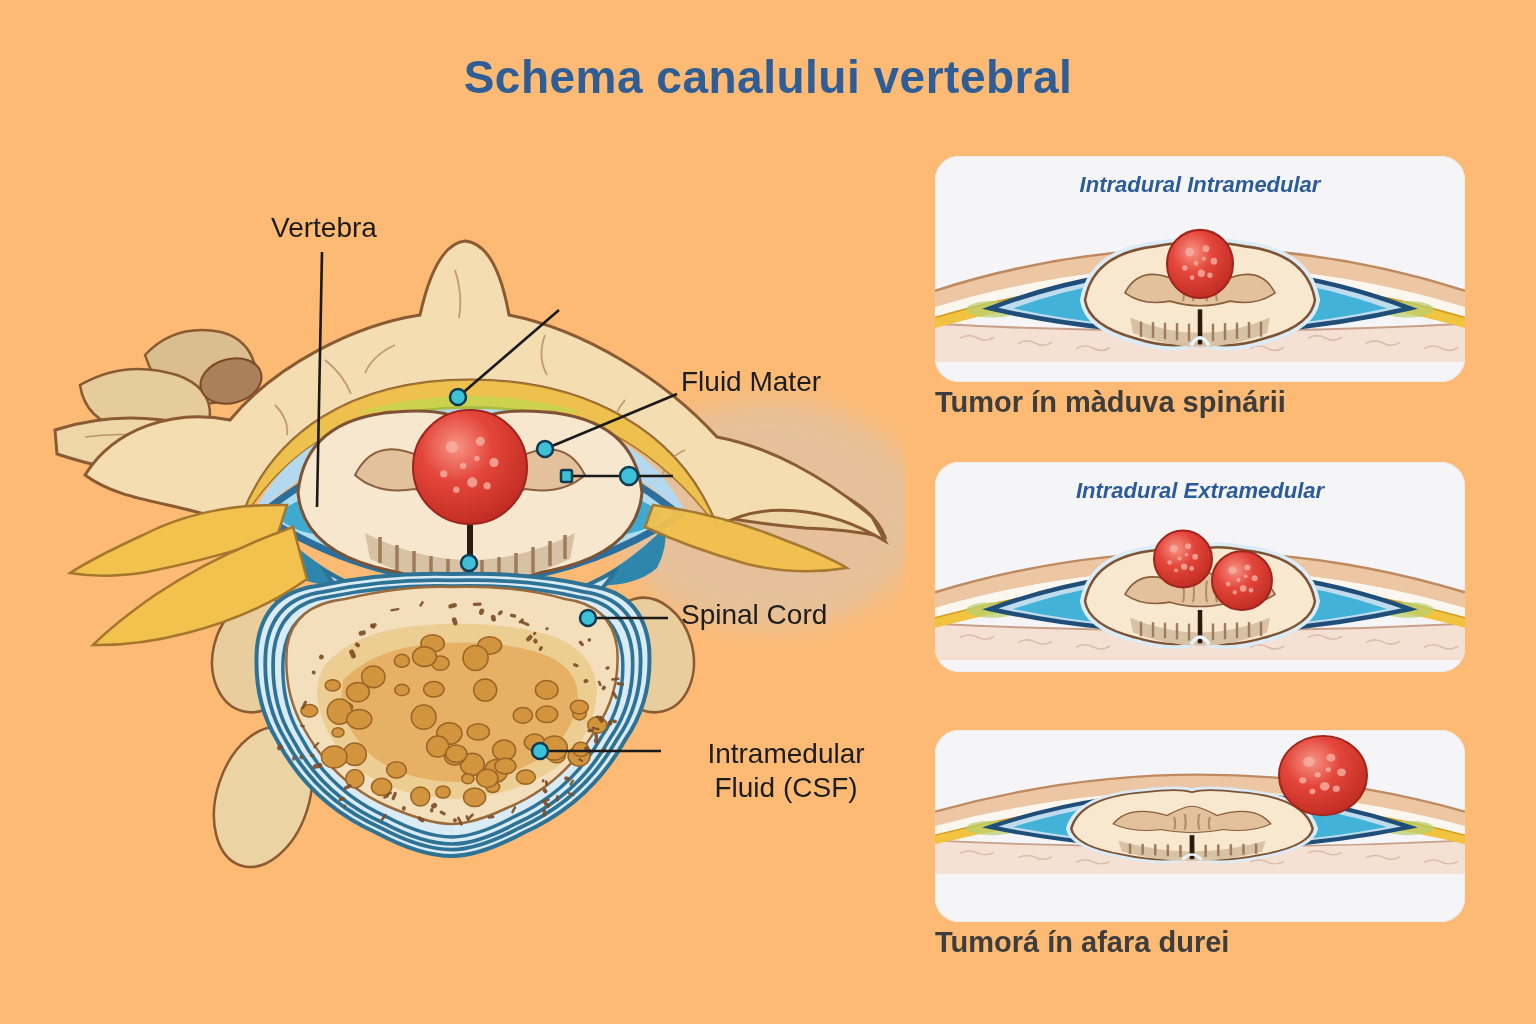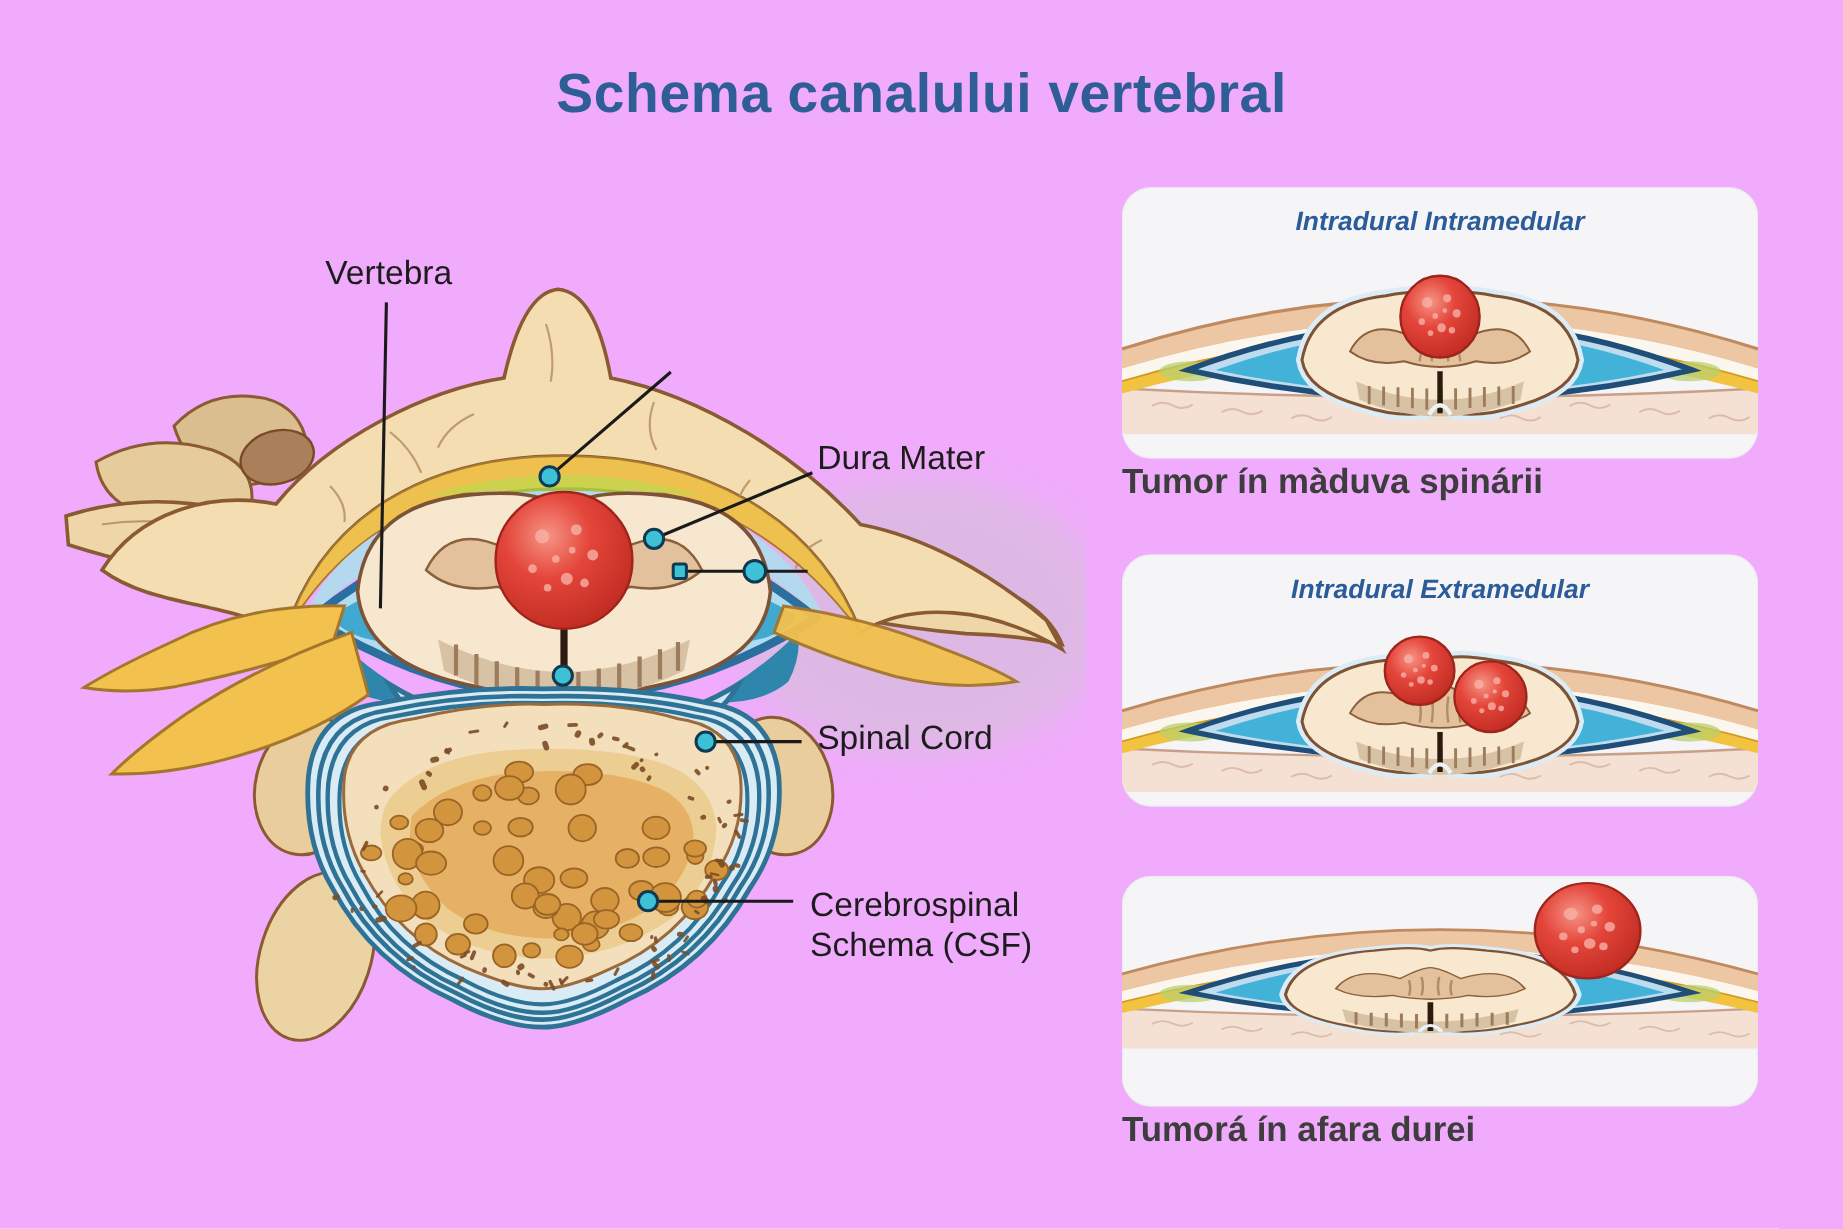--- a/index.html
+++ b/index.html
@@ -1,21 +1,21 @@
 <!DOCTYPE html>
 <html style="--title-blue: #2e5e95; --panel-blue: #2b5c99; --label-ink: #1c1c1c; --caption-ink: #3d3d3d; --card-bg: #f5f5f7;"><head>
 <meta charset="utf-8">
 <style>
   html,body{margin:0;padding:0;background:#ffffff;}
-  .page{position:relative;width:1536px;height:1024px;background:#f0abfc;overflow:hidden;
+  .page{position:relative;width:1536px;height:1024px;background:#fdba74;overflow:hidden;
         font-family:"Liberation Sans",sans-serif;}
   .page-title{position:absolute;left:0;right:0;top:50px;text-align:center;
         font-size:46px;font-weight:bold;color:var(--title-blue,#2e5e95);letter-spacing:.5px;}
   
-  .main-fig{position:absolute;left:25px;top:175px;width:880px;height:730px;}
+  .main-fig{position:absolute;left:25px;top:175px;width:880px;height:730px;text-align:center;}
   .main-fig svg.art{position:absolute;left:0;top:0;}
   .main-fig svg.leaders{position:absolute;left:0;top:0;z-index:5;}
   .lbl{position:absolute;z-index:6;font-size:28px;color:var(--label-ink,#1c1c1c);line-height:1.22;}
   
   .card{position:absolute;left:935px;width:530px;background:var(--card-bg,#f5f5f7);
         border-radius:24px;box-shadow:0 0 0 1px #ececee inset;overflow:hidden;}
   .card-title{margin-top:16px;text-align:center;font-size:22px;font-weight:bold;
         color:var(--panel-blue,#2b5c99);font-style:italic;}
   .panel-art{display:block;margin:4px auto 0 auto;width:530px;}
   .caption{position:absolute;left:935px;width:530px;text-align:left;font-size:29px;
@@ -293,23 +293,23 @@
         <circle cx="520" cy="274" r="8"></circle>
         <circle cx="604" cy="301" r="9"></circle>
         <rect x="536" y="295" width="11" height="12" rx="2"></rect>
         <circle cx="563" cy="443" r="8"></circle>
         <circle cx="515" cy="576" r="8"></circle>
         <circle cx="444" cy="388" r="8"></circle>
       </g>
     </svg>
 
     <div class="lbl" style="left:246px;top:36px">Vertebra</div>
-    <div class="lbl" style="left:656px;top:190px">Dura Mater</div>
+    <div class="lbl" style="left:656px;top:190px">Fluid Mater</div>
     <div class="lbl" style="left:656px;top:423px">Spinal Cord</div>
-    <div class="lbl" style="left:650px;top:562px;width:222px">Cerebrospinal Schema (CSF)</div>
+    <div class="lbl" style="left:650px;top:562px;width:222px">Intramedular Fluid (CSF)</div>
   </div>
 
   <div class="card" style="top:156px;height:226px">
     <div class="card-title">Intradural Intramedular</div>
     <svg class="panel-art" height="160" viewBox="0 0 530 155" preserveAspectRatio="none">
         <path d="M0,118 Q265,132 530,118 L530,155 L0,155 Z" fill="#f5e1d3"></path>
         <path d="M0,118 Q265,132 530,118" fill="none" stroke="#c8a08a" stroke-width="2"></path>
         <path d="M25,132 q9,-5 18,0 q8,4 16,-1" fill="none" stroke="#dcbcab" stroke-width="1.6"></path>
         <path d="M83,137 q9,-5 18,0 q8,4 16,-1" fill="none" stroke="#dcbcab" stroke-width="1.6"></path>
         <path d="M141,142 q9,-5 18,0 q8,4 16,-1" fill="none" stroke="#dcbcab" stroke-width="1.6"></path>

